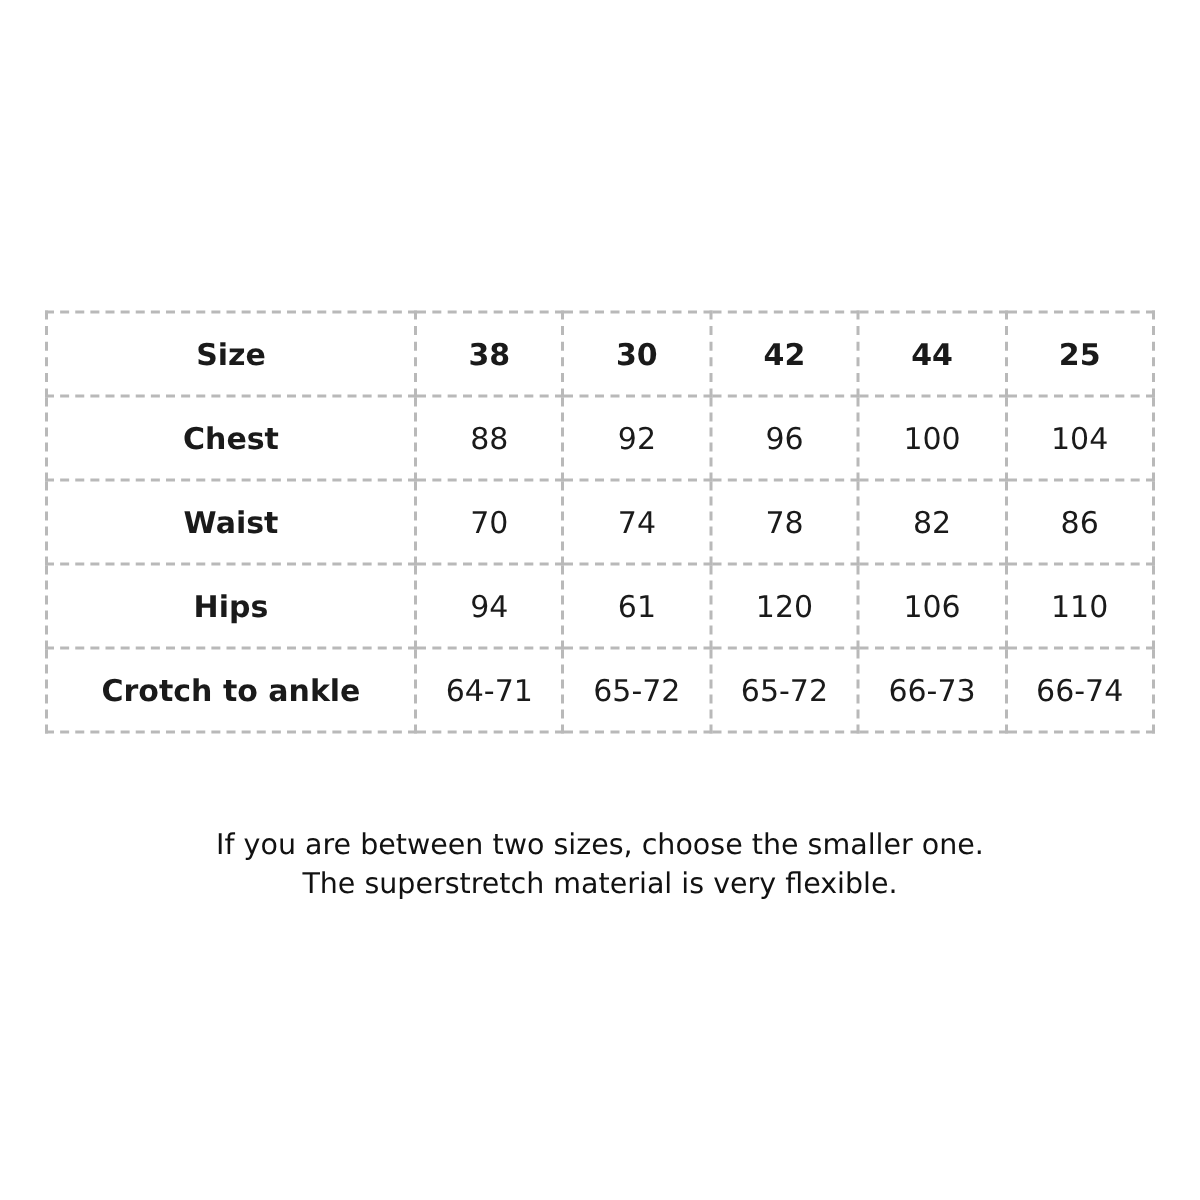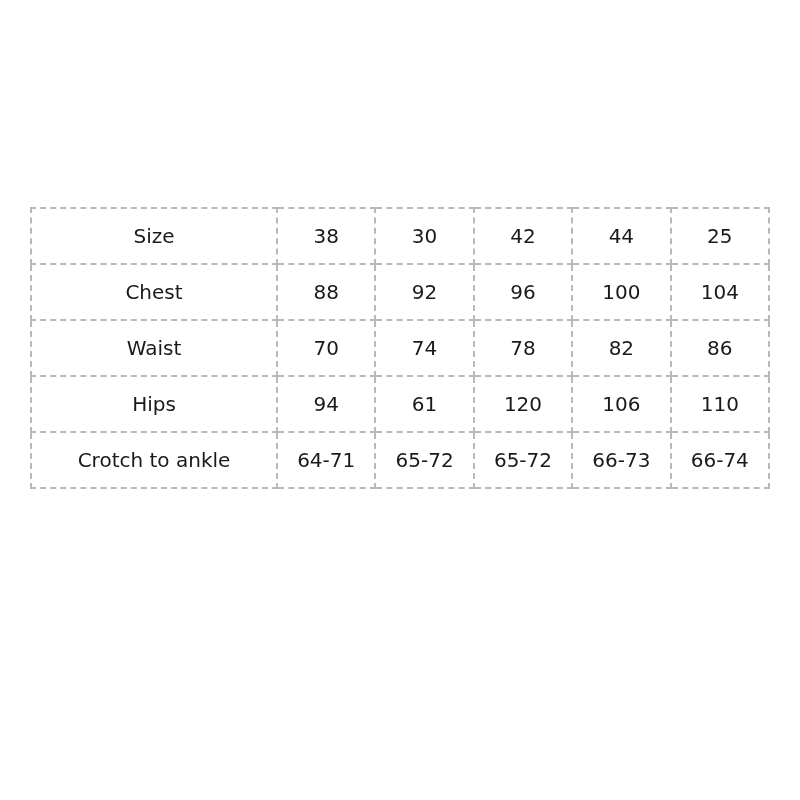--- a/index.html
+++ b/index.html
@@ -28,21 +28,21 @@
     border: 2px dashed #b9b9b9;
     height: 54px;
     padding: 0;
     text-align: center;
     vertical-align: middle;
     font-size: 20px;
     color: #1a1a1a;
     overflow: hidden;
   }
   .size-table th {
-    font-weight: normal;
+    font-weight: bold;
     text-align: center;
   }
   .size-table td {
     font-weight: normal;
   }
   .footer-note {
     position: absolute;
     left: 0;
     top: 550px;
     width: 800px;
@@ -102,13 +102,15 @@
       <td>64-71</td>
       <td>65-72</td>
       <td>65-72</td>
       <td>66-73</td>
       <td>66-74</td>
     </tr>
   </tbody>
 </table>
 
 <div class="footer-note">
+  <div>If you are between two sizes, choose the smaller one.</div>
+  <div>The superstretch material is very flexible.</div>
 </div>
 
 </body></html>

